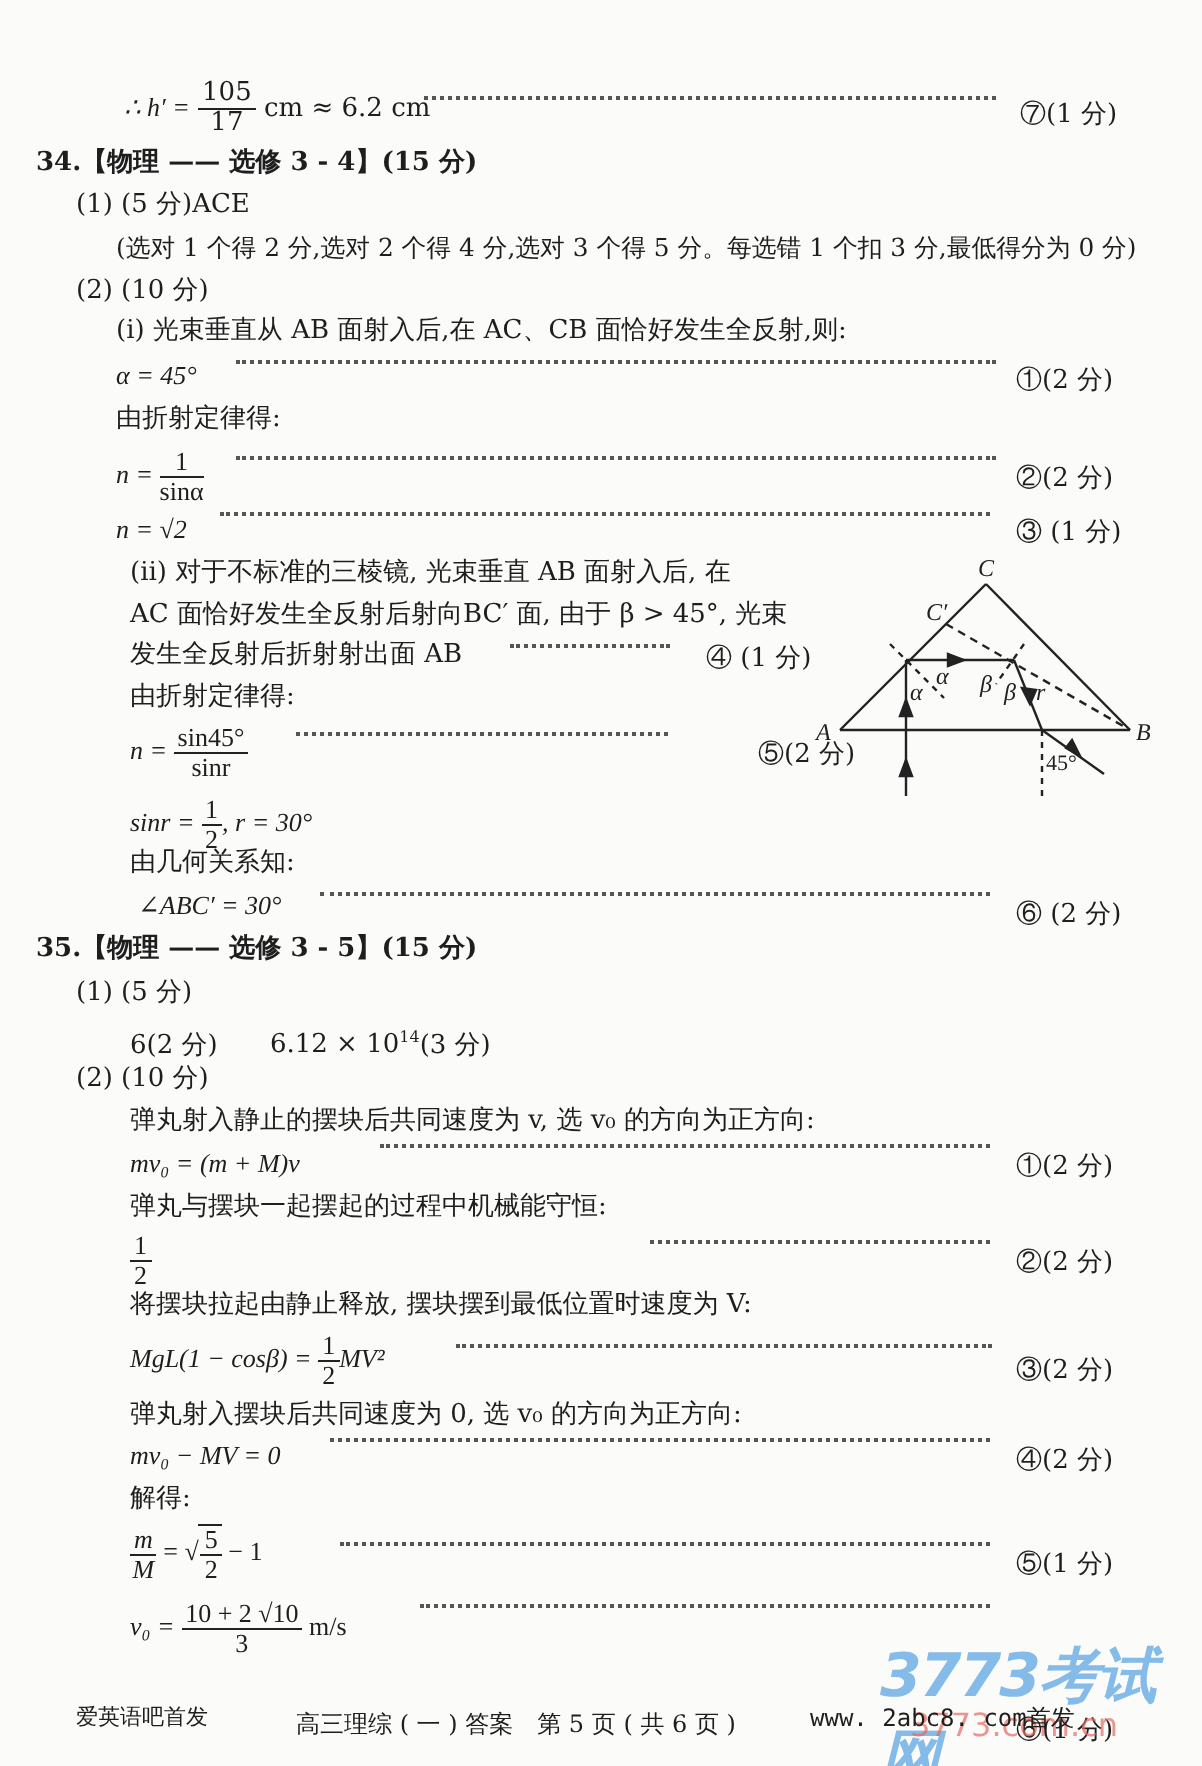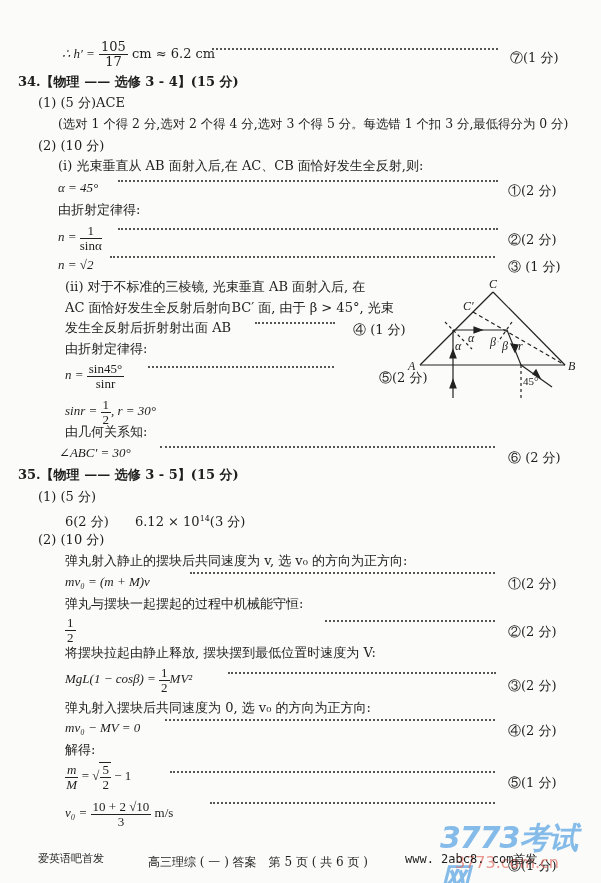--- a/index.html
+++ b/index.html
@@ -71,21 +71,21 @@
 </div>
 <div class="dots" style="left:148px; top:366px; width:186px;"></div>
 <div class="score" style="left:343px; top:370px;margin-left:36px;">⑤(2 分)</div>
 
 <div class="line math" style="left:65px; top:398px;">
   <span>sinr =</span>
   <span class="frac"><span class="num">1</span><span class="den">2</span></span><span>, r = 30°</span>
 </div>
 
 <div class="line" style="left:65px; top:424px;">由几何关系知:</div>
-<div class="line math" style="left:59px; top:445px;text-align:right;">∠ABC′ = 30°</div>
+<div class="line math" style="left:69px; top:445px;text-align:right;">∠ABC′ = 30°</div>
 <div class="dots" style="left:160px; top:446px; width:335px;"></div>
 <div class="score" style="left:508px; top:450px;">⑥ (2 分)</div>
 
 <svg style="position:absolute; left:400px; top:270px;" width="201" height="140" viewBox="0 0 201 140">
   <g stroke="#222" stroke-width="1.2" fill="none">
 
     <line x1="20" y1="95" x2="93" y2="22"></line>
     <line x1="93" y1="22" x2="165" y2="95"></line>
     <line x1="20" y1="95" x2="165" y2="95"></line>
 

